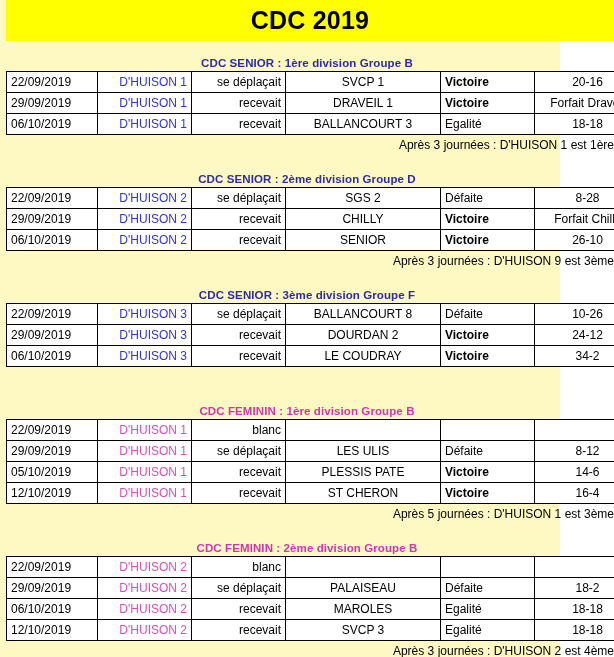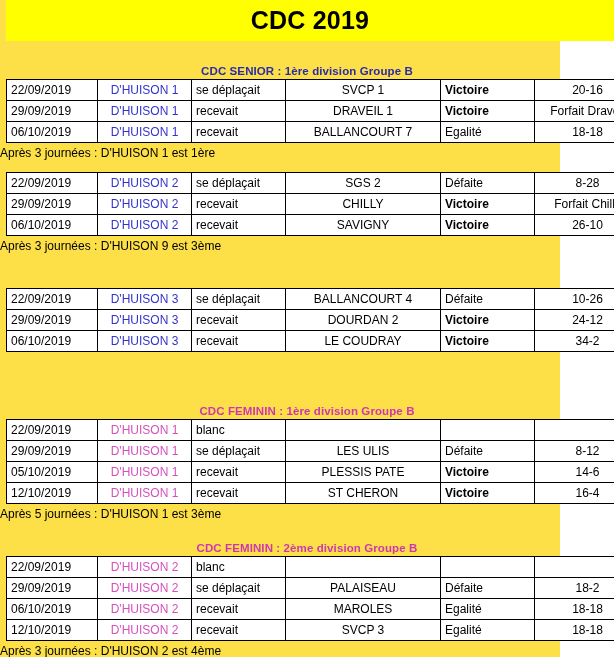--- a/index.html
+++ b/index.html
@@ -12,21 +12,21 @@
     height: 657px;
     font-family: "Liberation Sans", sans-serif;
     color: #000000;
     overflow: hidden;
   }
 
   .page {
     position: relative;
     width: 560px;
     height: 657px;
-    background: #fde047;
+    background: #fef9c3;
   }
 
   
   .title-banner {
     position: absolute;
     left: 6px;
     top: 0px;
     width: 608px;
     height: 41px;
     background: #ffff00;
@@ -72,50 +72,50 @@
     height: 20px;
     font-size: 12px;
     padding: 0 4px;
     line-height: 19px;
     overflow: hidden;
     white-space: nowrap;
   }
 
   
   .c-date  { width: 82px;  text-align: left; }
-  .c-team  { width: 85px;  text-align: center; }
-  .c-venue { width: 85px;  text-align: left; }
+  .c-team  { width: 85px;  text-align: right; }
+  .c-venue { width: 85px;  text-align: right; }
   .c-opp   { width: 146px; text-align: center; }
   .c-res   { width: 85px;  }
   .c-score { width: 97px;  text-align: center; }
 
   .team-senior  { color: #3333cc; }
   .team-feminin { color: #d451bd; }
   .res-win { font-weight: bold; }
 
   .section-footer {
-    text-align: left;
+    text-align: right;
     font-size: 12px;
     line-height: 16px;
     height: 17px;
     color: #000000;
     padding-top: 2px;
   }
 </style>
 </head>
 <body>
 
 <div class="page">
 
   <div class="title-banner">
     <span class="title-text">CDC 2019</span>
   </div>
 
   <div id="sections-host">
-      <div class="section" style="top: 56px; margin-top: 8px;">
+      <div class="section" style="top: 56px;">
         <div class="section-header senior">CDC SENIOR : 1ère division Groupe B</div>
         <table class="matches">
           <tbody>
             <tr>
               <td class="c-date">22/09/2019</td>
               <td class="c-team team-senior">D'HUISON 1</td>
               <td class="c-venue">se déplaçait</td>
               <td class="c-opp">SVCP 1</td>
               <td class="c-res res-win">Victoire</td>
               <td class="c-score">20-16</td>
@@ -125,29 +125,30 @@
               <td class="c-team team-senior">D'HUISON 1</td>
               <td class="c-venue">recevait</td>
               <td class="c-opp">DRAVEIL 1</td>
               <td class="c-res res-win">Victoire</td>
               <td class="c-score">Forfait Draveil</td>
             </tr>
             <tr>
               <td class="c-date">06/10/2019</td>
               <td class="c-team team-senior">D'HUISON 1</td>
               <td class="c-venue">recevait</td>
-              <td class="c-opp">BALLANCOURT 7</td>
+              <td class="c-opp">BALLANCOURT 3</td>
               <td class="c-res">Egalité</td>
               <td class="c-score">18-18</td>
             </tr>
           </tbody>
         </table>
         <div class="section-footer">Après 3 journées : D'HUISON 1 est 1ère</div>
       </div>
       <div class="section" style="top: 172px;">
+        <div class="section-header senior">CDC SENIOR : 2ème division Groupe D</div>
         <table class="matches">
           <tbody>
             <tr>
               <td class="c-date">22/09/2019</td>
               <td class="c-team team-senior">D'HUISON 2</td>
               <td class="c-venue">se déplaçait</td>
               <td class="c-opp">SGS 2</td>
               <td class="c-res">Défaite</td>
               <td class="c-score">8-28</td>
             </tr>
@@ -156,36 +157,37 @@
               <td class="c-team team-senior">D'HUISON 2</td>
               <td class="c-venue">recevait</td>
               <td class="c-opp">CHILLY</td>
               <td class="c-res res-win">Victoire</td>
               <td class="c-score">Forfait Chilly</td>
             </tr>
             <tr>
               <td class="c-date">06/10/2019</td>
               <td class="c-team team-senior">D'HUISON 2</td>
               <td class="c-venue">recevait</td>
-              <td class="c-opp">SAVIGNY</td>
+              <td class="c-opp">SENIOR</td>
               <td class="c-res res-win">Victoire</td>
               <td class="c-score">26-10</td>
             </tr>
           </tbody>
         </table>
         <div class="section-footer">Après 3 journées : D'HUISON 9 est 3ème</div>
       </div>
       <div class="section" style="top: 288px;">
+        <div class="section-header senior">CDC SENIOR : 3ème division Groupe F</div>
         <table class="matches">
           <tbody>
             <tr>
               <td class="c-date">22/09/2019</td>
               <td class="c-team team-senior">D'HUISON 3</td>
               <td class="c-venue">se déplaçait</td>
-              <td class="c-opp">BALLANCOURT 4</td>
+              <td class="c-opp">BALLANCOURT 8</td>
               <td class="c-res">Défaite</td>
               <td class="c-score">10-26</td>
             </tr>
             <tr>
               <td class="c-date">29/09/2019</td>
               <td class="c-team team-senior">D'HUISON 3</td>
               <td class="c-venue">recevait</td>
               <td class="c-opp">DOURDAN 2</td>
               <td class="c-res res-win">Victoire</td>
               <td class="c-score">24-12</td>

